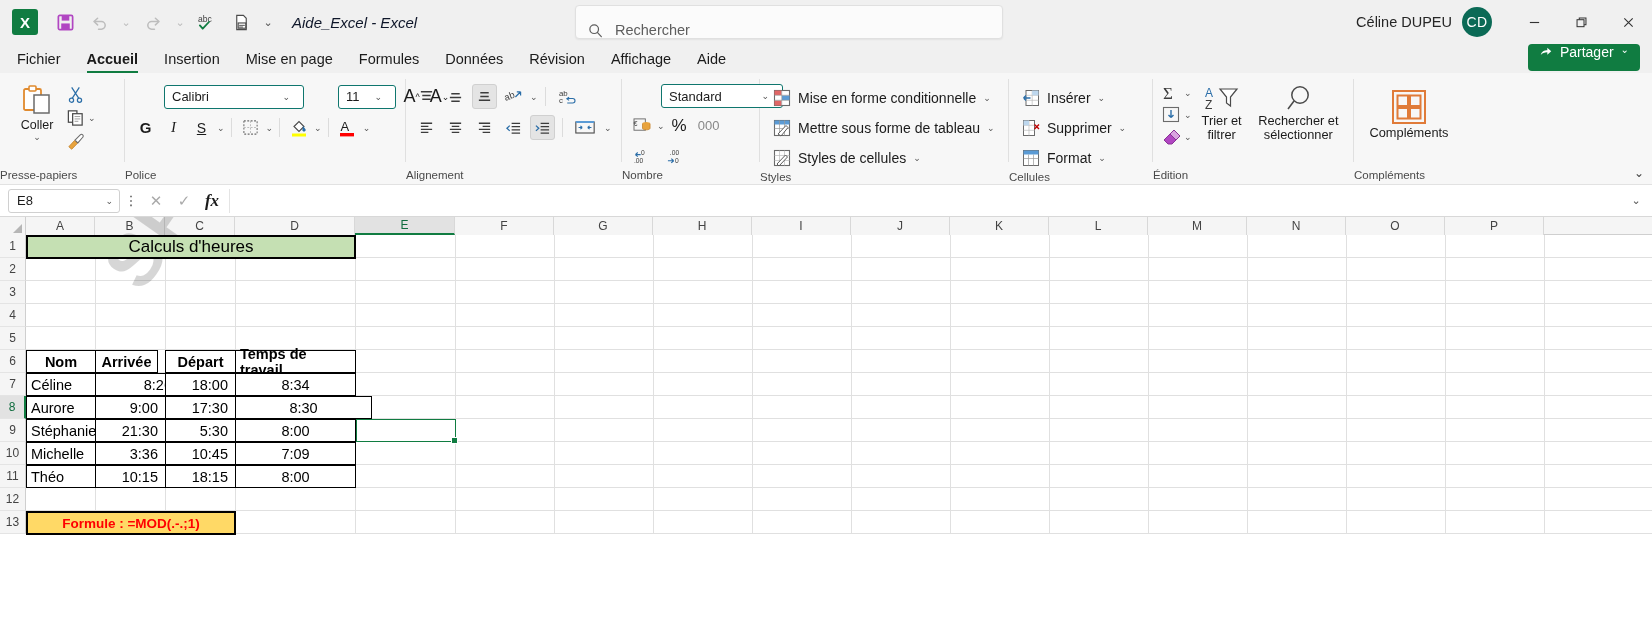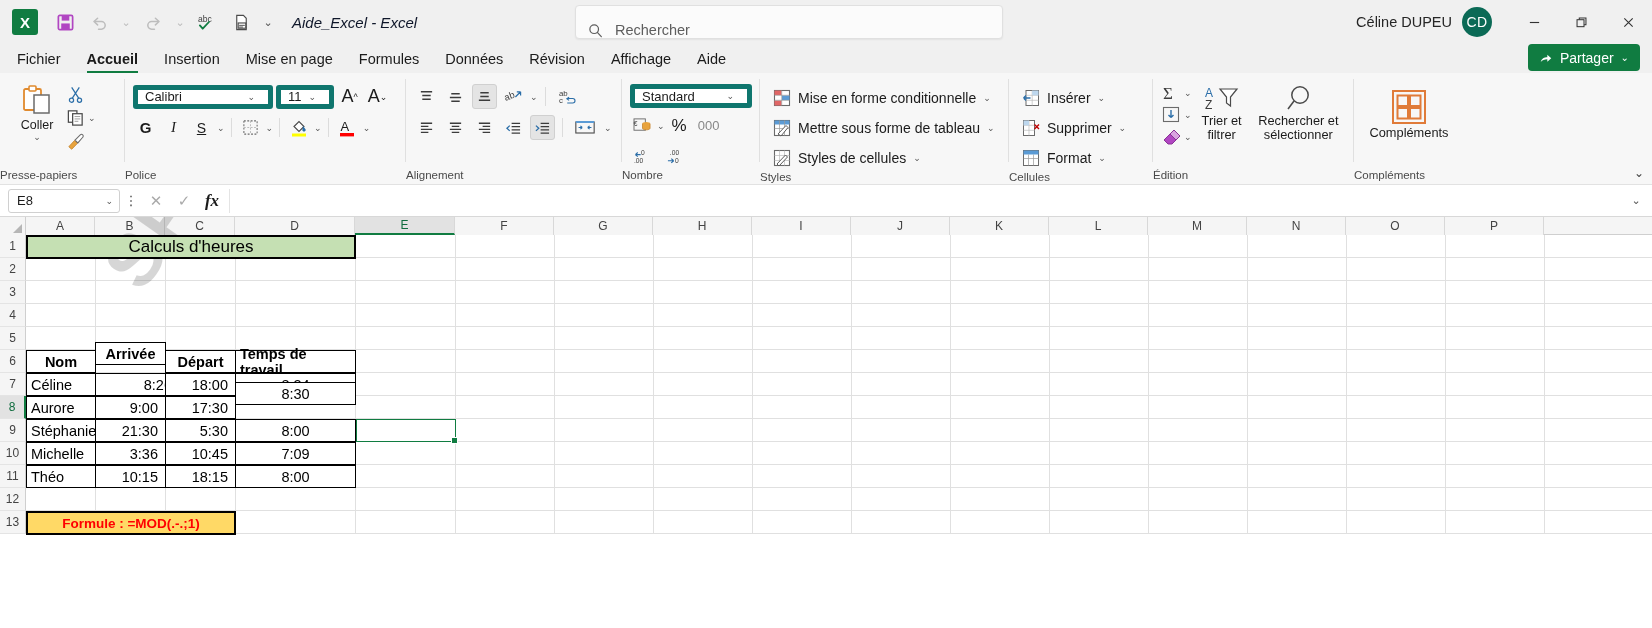--- a/index.html
+++ b/index.html
@@ -56,21 +56,21 @@
   }
   .tab {
     font-size:14.5px; color:#1b1b1b; padding:2px 13px 6px 13px; position:relative; white-space:nowrap;
   }
   .tab.active { font-weight:bold; }
   .tab.active::after {
     content:""; position:absolute; left:13px; right:13px; bottom:0; height:2.5px; background:#107c41;
   }
   .share-btn {
     position:absolute; right:12px; bottom:2px; height:27px; background:#107c41; color:#fff;
-    border-radius:4px; display:flex; align-items:center; gap:7px; padding:0 11px;
+    border-radius:4px; display:flex; gap:7px; padding:0 11px;
     font-size:14px;
   }
 
   
   .ribbon {
     height:112px; background:#f7f7f7; border-bottom:1px solid #e2e2e2;
     display:flex; position:relative;
   }
   .grp { display:flex; flex-direction:column; position:relative; padding:5px 0 0 0; }
   .grp .body { flex:1; display:flex; align-items:flex-start; padding:3px 8px 0 8px; }
@@ -84,23 +84,23 @@
     display:flex; flex-direction:column; align-items:center; width:58px; padding-top:2px;justify-content:center;
   }
   .paste .lbl { font-size:12.5px; margin-top:1px; }
   .mini-col { display:flex; flex-direction:column; gap:4px; padding-top:4px; }
   .mini { display:flex; align-items:center; gap:3px; font-size:15px; }
   .chev { font-size:9px; color:#555; }
 
   
   .row { display:flex; align-items:center; gap:3px; }
   .ctl {
-    border:5px solid #0f766e; background:#fff; border-radius:3px; height:24px;
+    border:1px solid #0f766e; background:#fff; border-radius:3px; height:24px;
     display:flex; align-items:center; justify-content:space-between; padding:0 13px 0 7px;
-    font-size:13px; color:#1b1b1b;
+    font-size:13px; color:#1b1b1b;margin-left:31px;
   }
   .btn {
     min-width:25px; height:25px; display:flex; align-items:center; justify-content:center;
     font-size:14px; border-radius:3px; color:#1b1b1b;
   }
   .btn.on { background:#e4e4e4; border:1px solid #d0d0d0; }
   .divv { width:1px; height:19px; background:#dcdcdc; margin:0 3px; }
 
   
   .wide {
@@ -709,33 +709,33 @@
         <div class="gline-h" style="top:229px"></div>
       <div class="gline-h" style="top:252px"></div>
         <div class="gline-h" style="top:275px"></div>
       <div class="gline-h" style="top:298px"></div>
 
       <div class="watermark">SPECIMEN</div>
 
       <div class="cell c title-cell" style="left:0;top:0;width:330px;height:24px">Calculs d'heures</div>
 
       <div class="cell c bold tbl-cell" style="left:0;top:115px;width:70px">Nom</div>
-      <div class="cell c bold tbl-cell" style="left:69px;top:107px;width:71px">Arrivée</div>
+      <div class="cell c bold tbl-cell" style="left:69px;top:115px;width:63px">Arrivée</div>
       <div class="cell c bold tbl-cell" style="left:139px;top:115px;width:71px">Départ</div>
       <div class="cell c bold tbl-cell" style="left:209px;top:115px;width:121px">Temps de travail</div>
 
       <div class="cell tbl-cell" style="left:0;top:138px;width:70px">Céline</div>
       <div class="cell r tbl-cell" style="left:69px;top:138px;width:85px">8:26</div>
       <div class="cell r tbl-cell" style="left:139px;top:138px;width:71px">18:00</div>
       <div class="cell c tbl-cell" style="left:209px;top:138px;width:121px">8:34</div>
 
       <div class="cell tbl-cell" style="left:0;top:161px;width:70px">Aurore</div>
       <div class="cell r tbl-cell" style="left:69px;top:161px;width:71px">9:00</div>
       <div class="cell r tbl-cell" style="left:139px;top:161px;width:71px">17:30</div>
-      <div class="cell c tbl-cell" style="left:209px;top:147px;width:121px">8:30</div>
+      <div class="cell c tbl-cell" style="left:209px;top:161px;width:137px">8:30</div>
 
       <div class="cell tbl-cell" style="left:0;top:184px;width:70px">Stéphanie</div>
       <div class="cell r tbl-cell" style="left:69px;top:184px;width:71px">21:30</div>
       <div class="cell r tbl-cell" style="left:139px;top:184px;width:71px">5:30</div>
       <div class="cell c tbl-cell" style="left:209px;top:184px;width:121px">8:00</div>
 
       <div class="cell tbl-cell" style="left:0;top:207px;width:70px">Michelle</div>
       <div class="cell r tbl-cell" style="left:69px;top:207px;width:71px">3:36</div>
       <div class="cell r tbl-cell" style="left:139px;top:207px;width:71px">10:45</div>
       <div class="cell c tbl-cell" style="left:209px;top:207px;width:121px">7:09</div>

